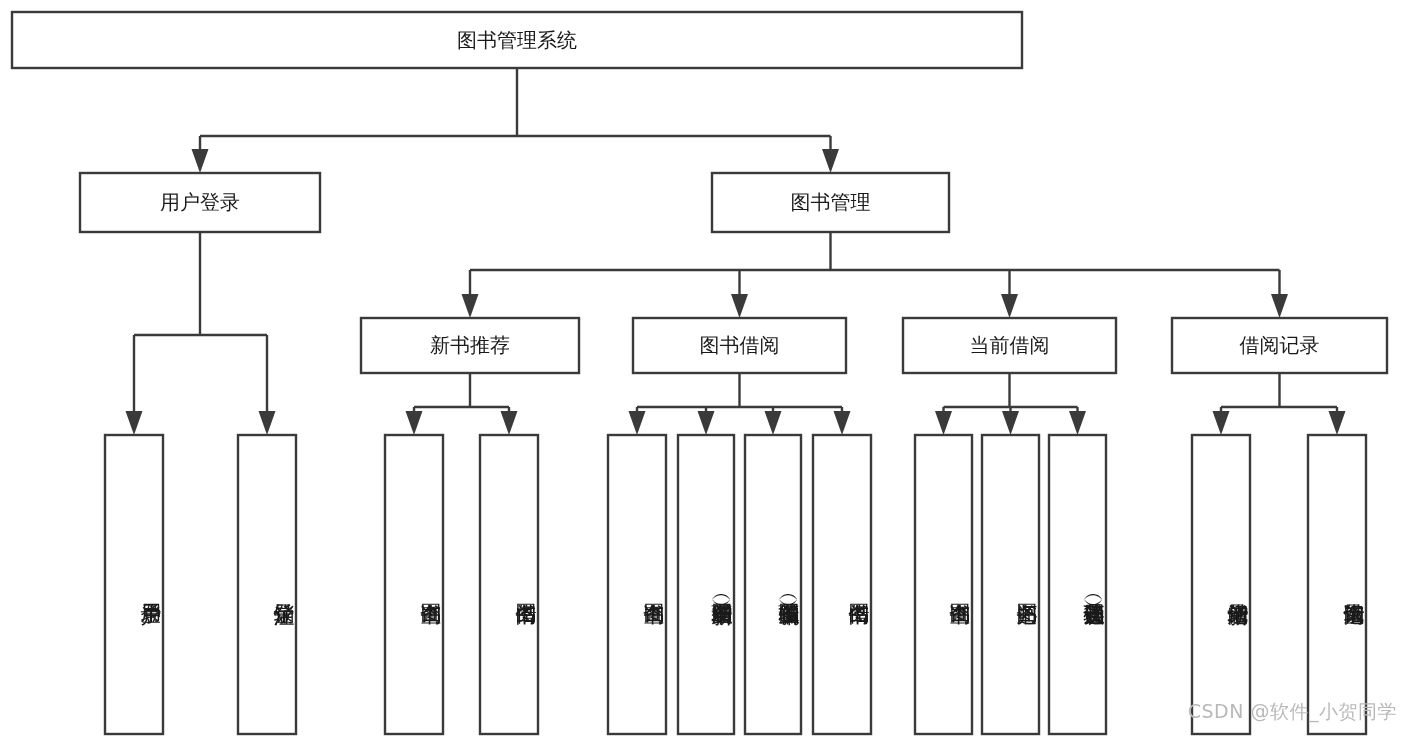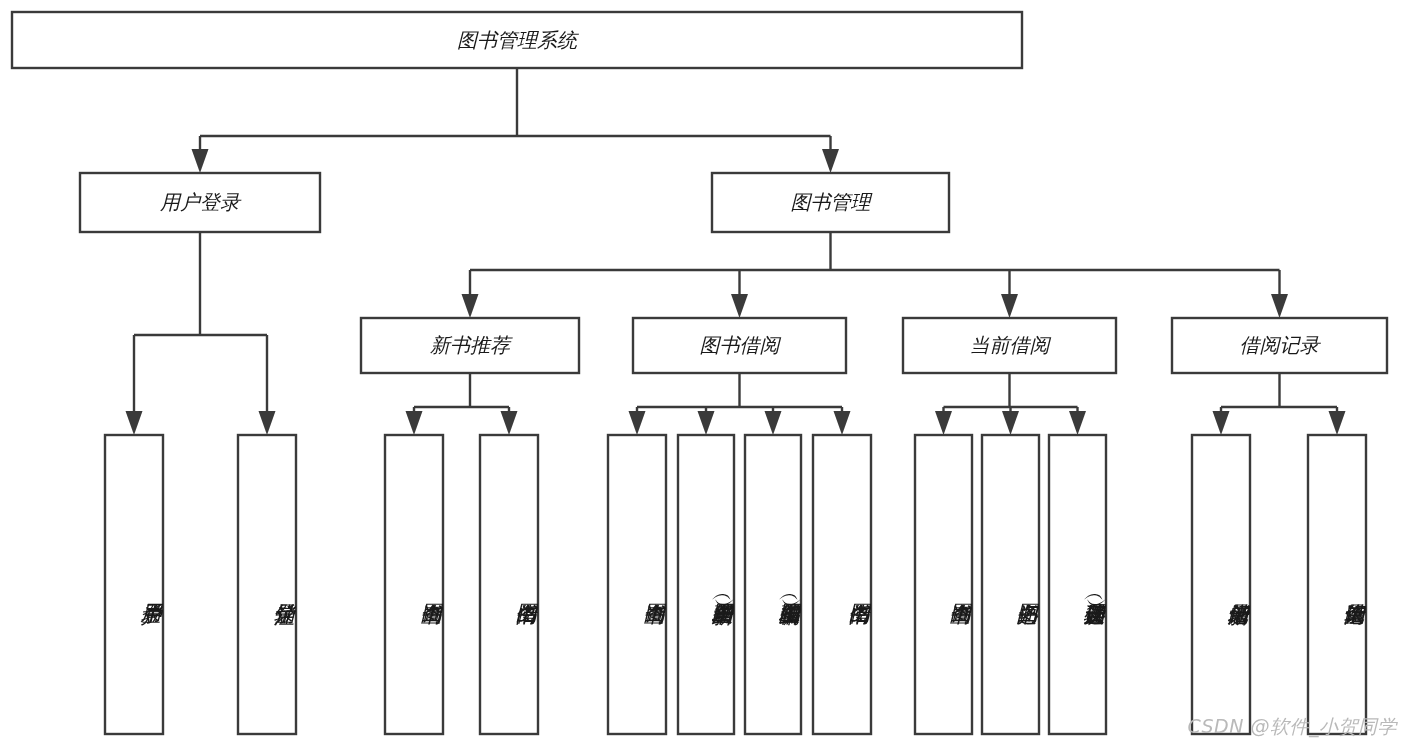--- a/index.html
+++ b/index.html
@@ -12,21 +12,20 @@
     height: 747px;
     font-family: "DejaVu Sans", "Liberation Sans", sans-serif;
     position: relative;
     overflow: hidden;
   }
   #diagram-root {
     position: absolute;
     left: 0; top: 0;
     width: 1405px;
     height: 747px;
-    font-style: italic;
   }
   .node-box {
     fill: #ffffff;
     stroke: #3a3a3a;
     stroke-width: 2.4;
   }
   .edge-line {
     stroke: #3a3a3a;
     stroke-width: 2.4;
     fill: none;
@@ -67,21 +66,21 @@
     width: 1405px; height: 747px;
     pointer-events: none;
   }
   .leaf-text-cell {
     position: absolute;
     box-sizing: border-box;
   }
   .watermark {
     position: absolute;
     right: 8px;
-    bottom: 7px;
+    bottom: 22px;
     font-family: "DejaVu Sans", "Liberation Sans", sans-serif;
     font-size: 19px;
     color: #b9b9b9;
     white-space: nowrap;
     letter-spacing: 0.5px;
   }
 </style>
 </head>
 <body>
 

